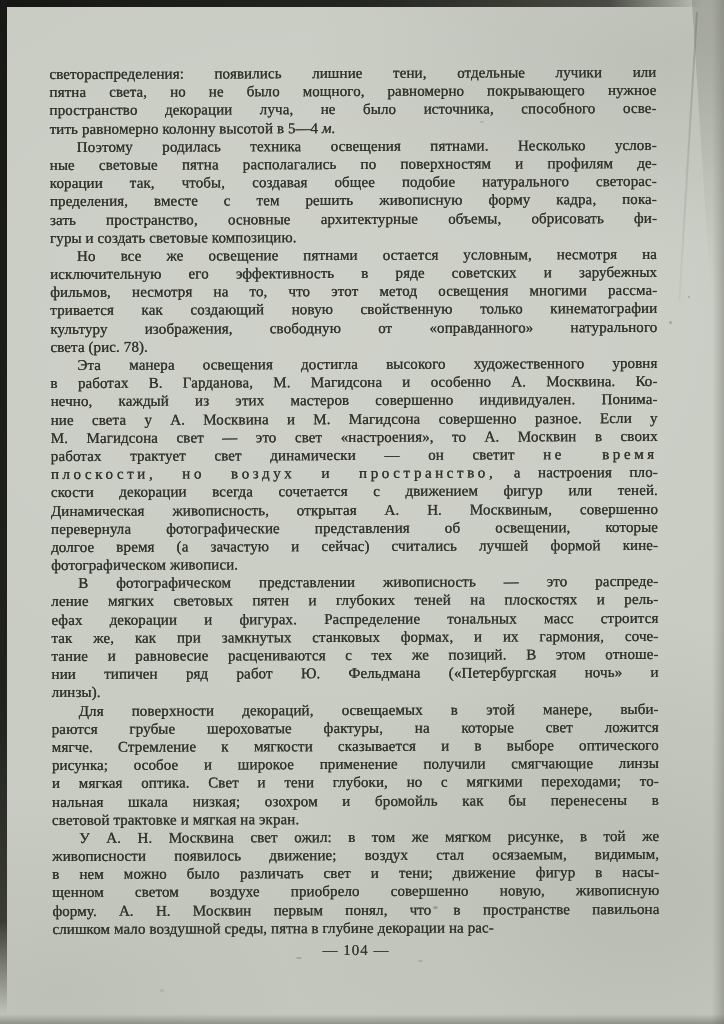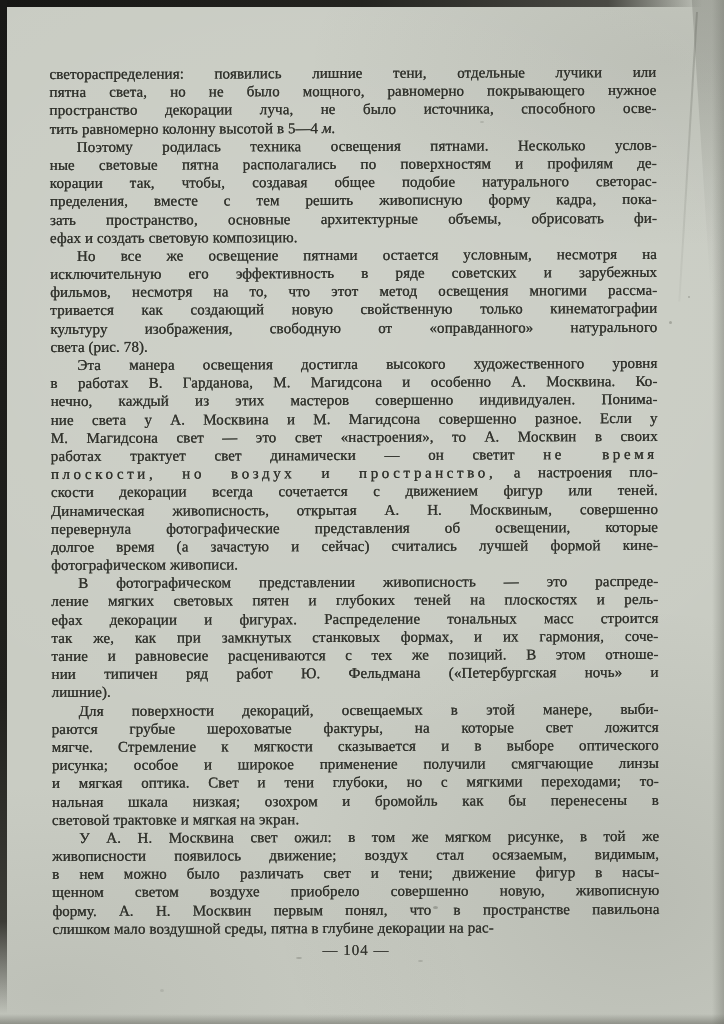--- a/index.html
+++ b/index.html
@@ -100,21 +100,21 @@
           <div class="line"><span>пятна света, но не было мощного, равномерно покрывающего нужное</span></div>
           <div class="line"><span>пространство декорации луча, не было источника, способного осве-</span></div>
           <div class="line line-last"><span>тить равномерно колонну высотой в 5—4 </span><span class="italic">м.</span></div>
         </div>
         <div class="para indent">
           <div class="line"><span>Поэтому родилась техника освещения пятнами. Несколько услов-</span></div>
           <div class="line"><span>ные световые пятна располагались по поверхностям и профилям де-</span></div>
           <div class="line"><span>корации так, чтобы, создавая общее подобие натурального светорас-</span></div>
           <div class="line"><span>пределения, вместе с тем решить живописную форму кадра, пока-</span></div>
           <div class="line"><span>зать пространство, основные архитектурные объемы, обрисовать фи-</span></div>
-          <div class="line line-last"><span>ефах и создать световую композицию.</span></div>
+          <div class="line line-last"><span>гуры и создать световые композицию.</span></div>
         </div>
         <div class="para indent">
           <div class="line"><span>Но все же освещение пятнами остается условным, несмотря на</span></div>
           <div class="line"><span>исключительную его эффективность в ряде советских и зарубежных</span></div>
           <div class="line"><span>фильмов, несмотря на то, что этот метод освещения многими рассма-</span></div>
           <div class="line"><span>тривается как создающий новую свойственную только кинематографии</span></div>
           <div class="line"><span>культуру изображения, свободную от «оправданного» натурального</span></div>
           <div class="line line-last"><span>света (рис. 78).</span></div>
         </div>
         <div class="para indent">
@@ -131,21 +131,21 @@
           <div class="line"><span>долгое время (а зачастую и сейчас) считались лучшей формой кине-</span></div>
           <div class="line line-last"><span>фотографическом живописи.</span></div>
         </div>
         <div class="para indent">
           <div class="line"><span>В фотографическом представлении живописность — это распреде-</span></div>
           <div class="line"><span>ление мягких световых пятен и глубоких теней на плоскостях и рель-</span></div>
           <div class="line"><span>ефах декорации и фигурах. Распределение тональных масс строится</span></div>
           <div class="line"><span>так же, как при замкнутых станковых формах, и их гармония, соче-</span></div>
           <div class="line"><span>тание и равновесие расцениваются с тех же позиций. В этом отноше-</span></div>
           <div class="line"><span>нии типичен ряд работ Ю. Фельдмана («Петербургская ночь» и</span></div>
-          <div class="line line-last"><span>лишние).</span></div>
+          <div class="line line-last"><span>линзы).</span></div>
         </div>
         <div class="para indent">
           <div class="line"><span>Для поверхности декораций, освещаемых в этой манере, выби-</span></div>
           <div class="line"><span>раются грубые шероховатые фактуры, на которые свет ложится</span></div>
           <div class="line"><span>мягче. Стремление к мягкости сказывается и в выборе оптического</span></div>
           <div class="line"><span>рисунка; особое и широкое применение получили смягчающие линзы</span></div>
           <div class="line"><span>и мягкая оптика. Свет и тени глубоки, но с мягкими переходами; то-</span></div>
           <div class="line"><span>нальная шкала низкая; озохром и бромойль как бы перенесены в</span></div>
           <div class="line line-last"><span>световой трактовке и мягкая на экран.</span></div>
         </div>

